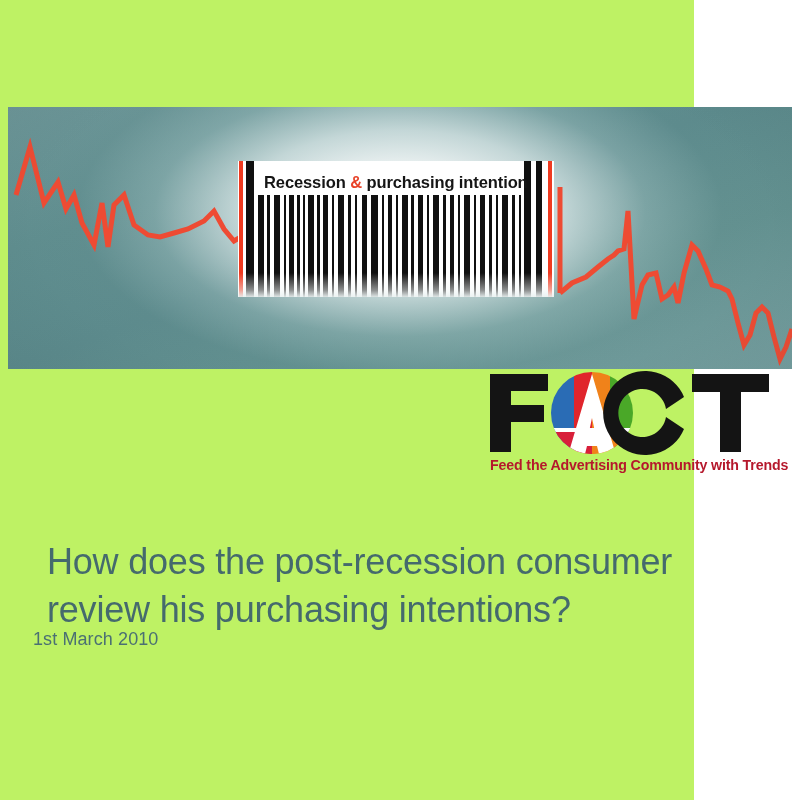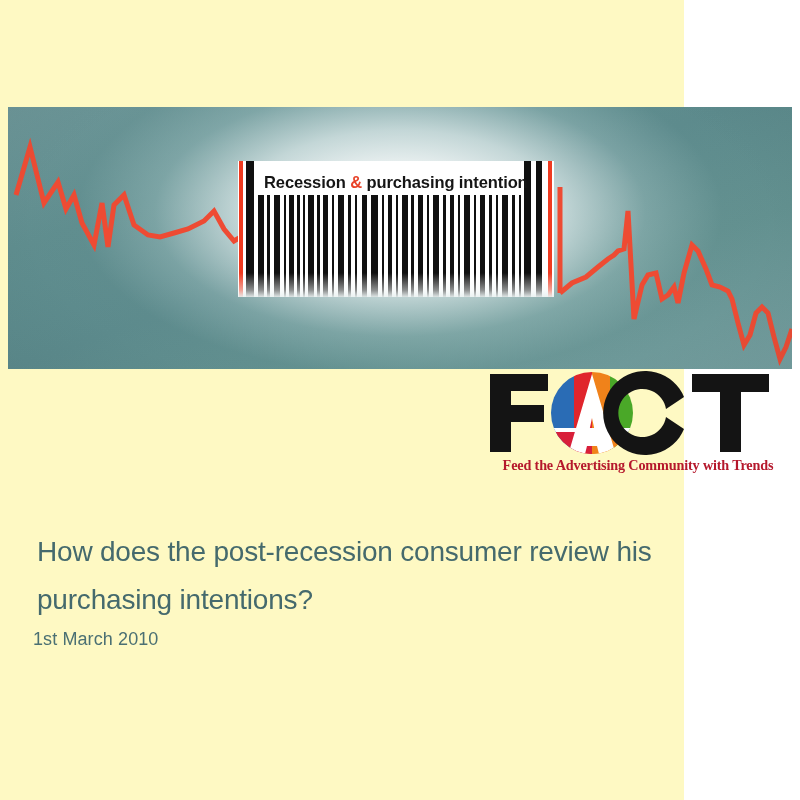--- a/index.html
+++ b/index.html
@@ -14,21 +14,22 @@
     overflow: hidden;
     font-family: "Liberation Sans", sans-serif;
     -webkit-font-smoothing: antialiased;
   }
 
   
   #slide {
     position: absolute;
     left: 0; top: 0;
     width: 684px; height: 800px;
-    background: #fef9c3;
+    background: #bef264;
+    padding-left: 10px;
   }
 
   
   #hero-banner {
     position: absolute;
     left: 8px;
     top: 107px;
     width: 784px;
     height: 262px;
     overflow: hidden;
@@ -100,40 +101,40 @@
     position: absolute;
     left: 0; top: 0;
     width: 300px; height: 110px;
   }
   #fact-tagline {
     position: absolute;
     left: 2px;
     top: 87px;
     width: 296px;
     text-align: center;
-    font-family: Liberation Serif, serif;
+    font-family: Liberation Sans, sans-serif;
     font-weight: bold;
     font-size: 14.2px;
     letter-spacing: -0.15px;
     color: #b5182c;
     white-space: nowrap;
   }
 
   
   #slide-title {
     position: absolute;
     left: 33px;
     top: 524px;
     width: 730px;
     font-family: "Liberation Sans", sans-serif;
-    font-size: 28px;
+    font-size: 36px;
     line-height: 48px;
     font-weight: normal;
     color: #456a6d;
-    margin: 4px;
+    margin: 14px;
     letter-spacing: -0.2px;
   }
   #slide-date {
     position: absolute;
     left: 33px;
     top: 629px;
     font-family: "Liberation Sans", sans-serif;
     font-size: 18px;
     font-weight: normal;
     color: #4b7073;

